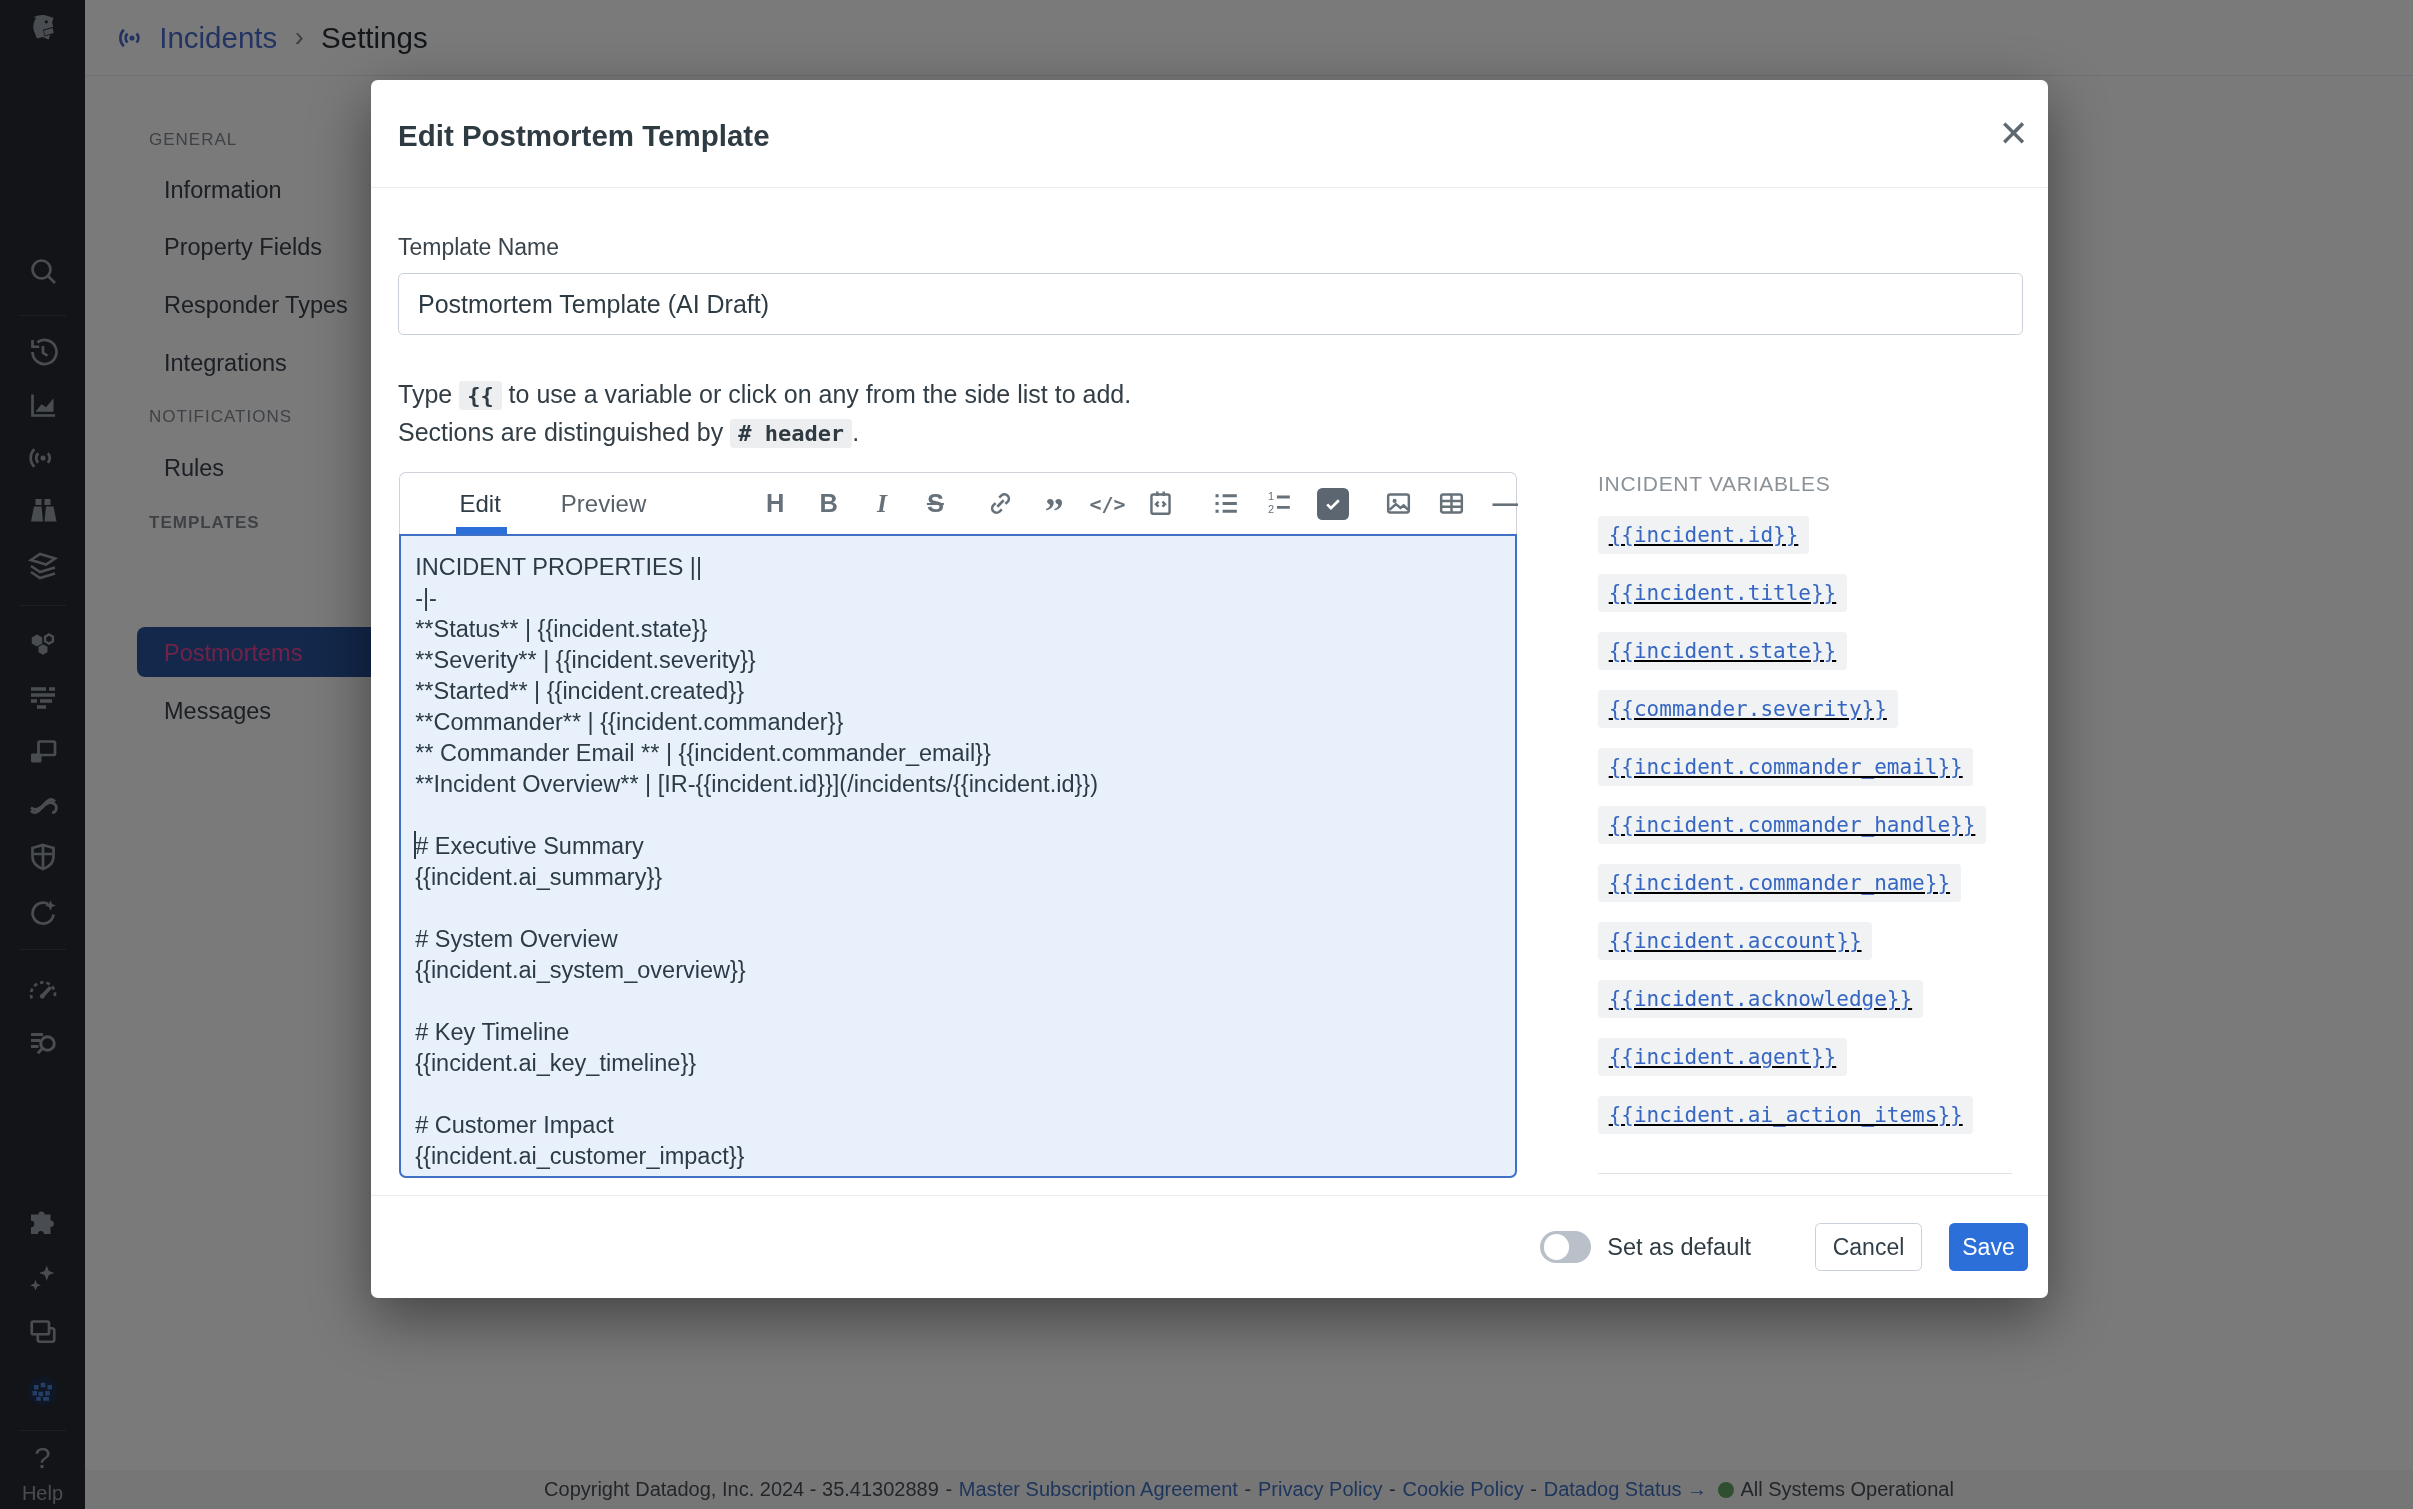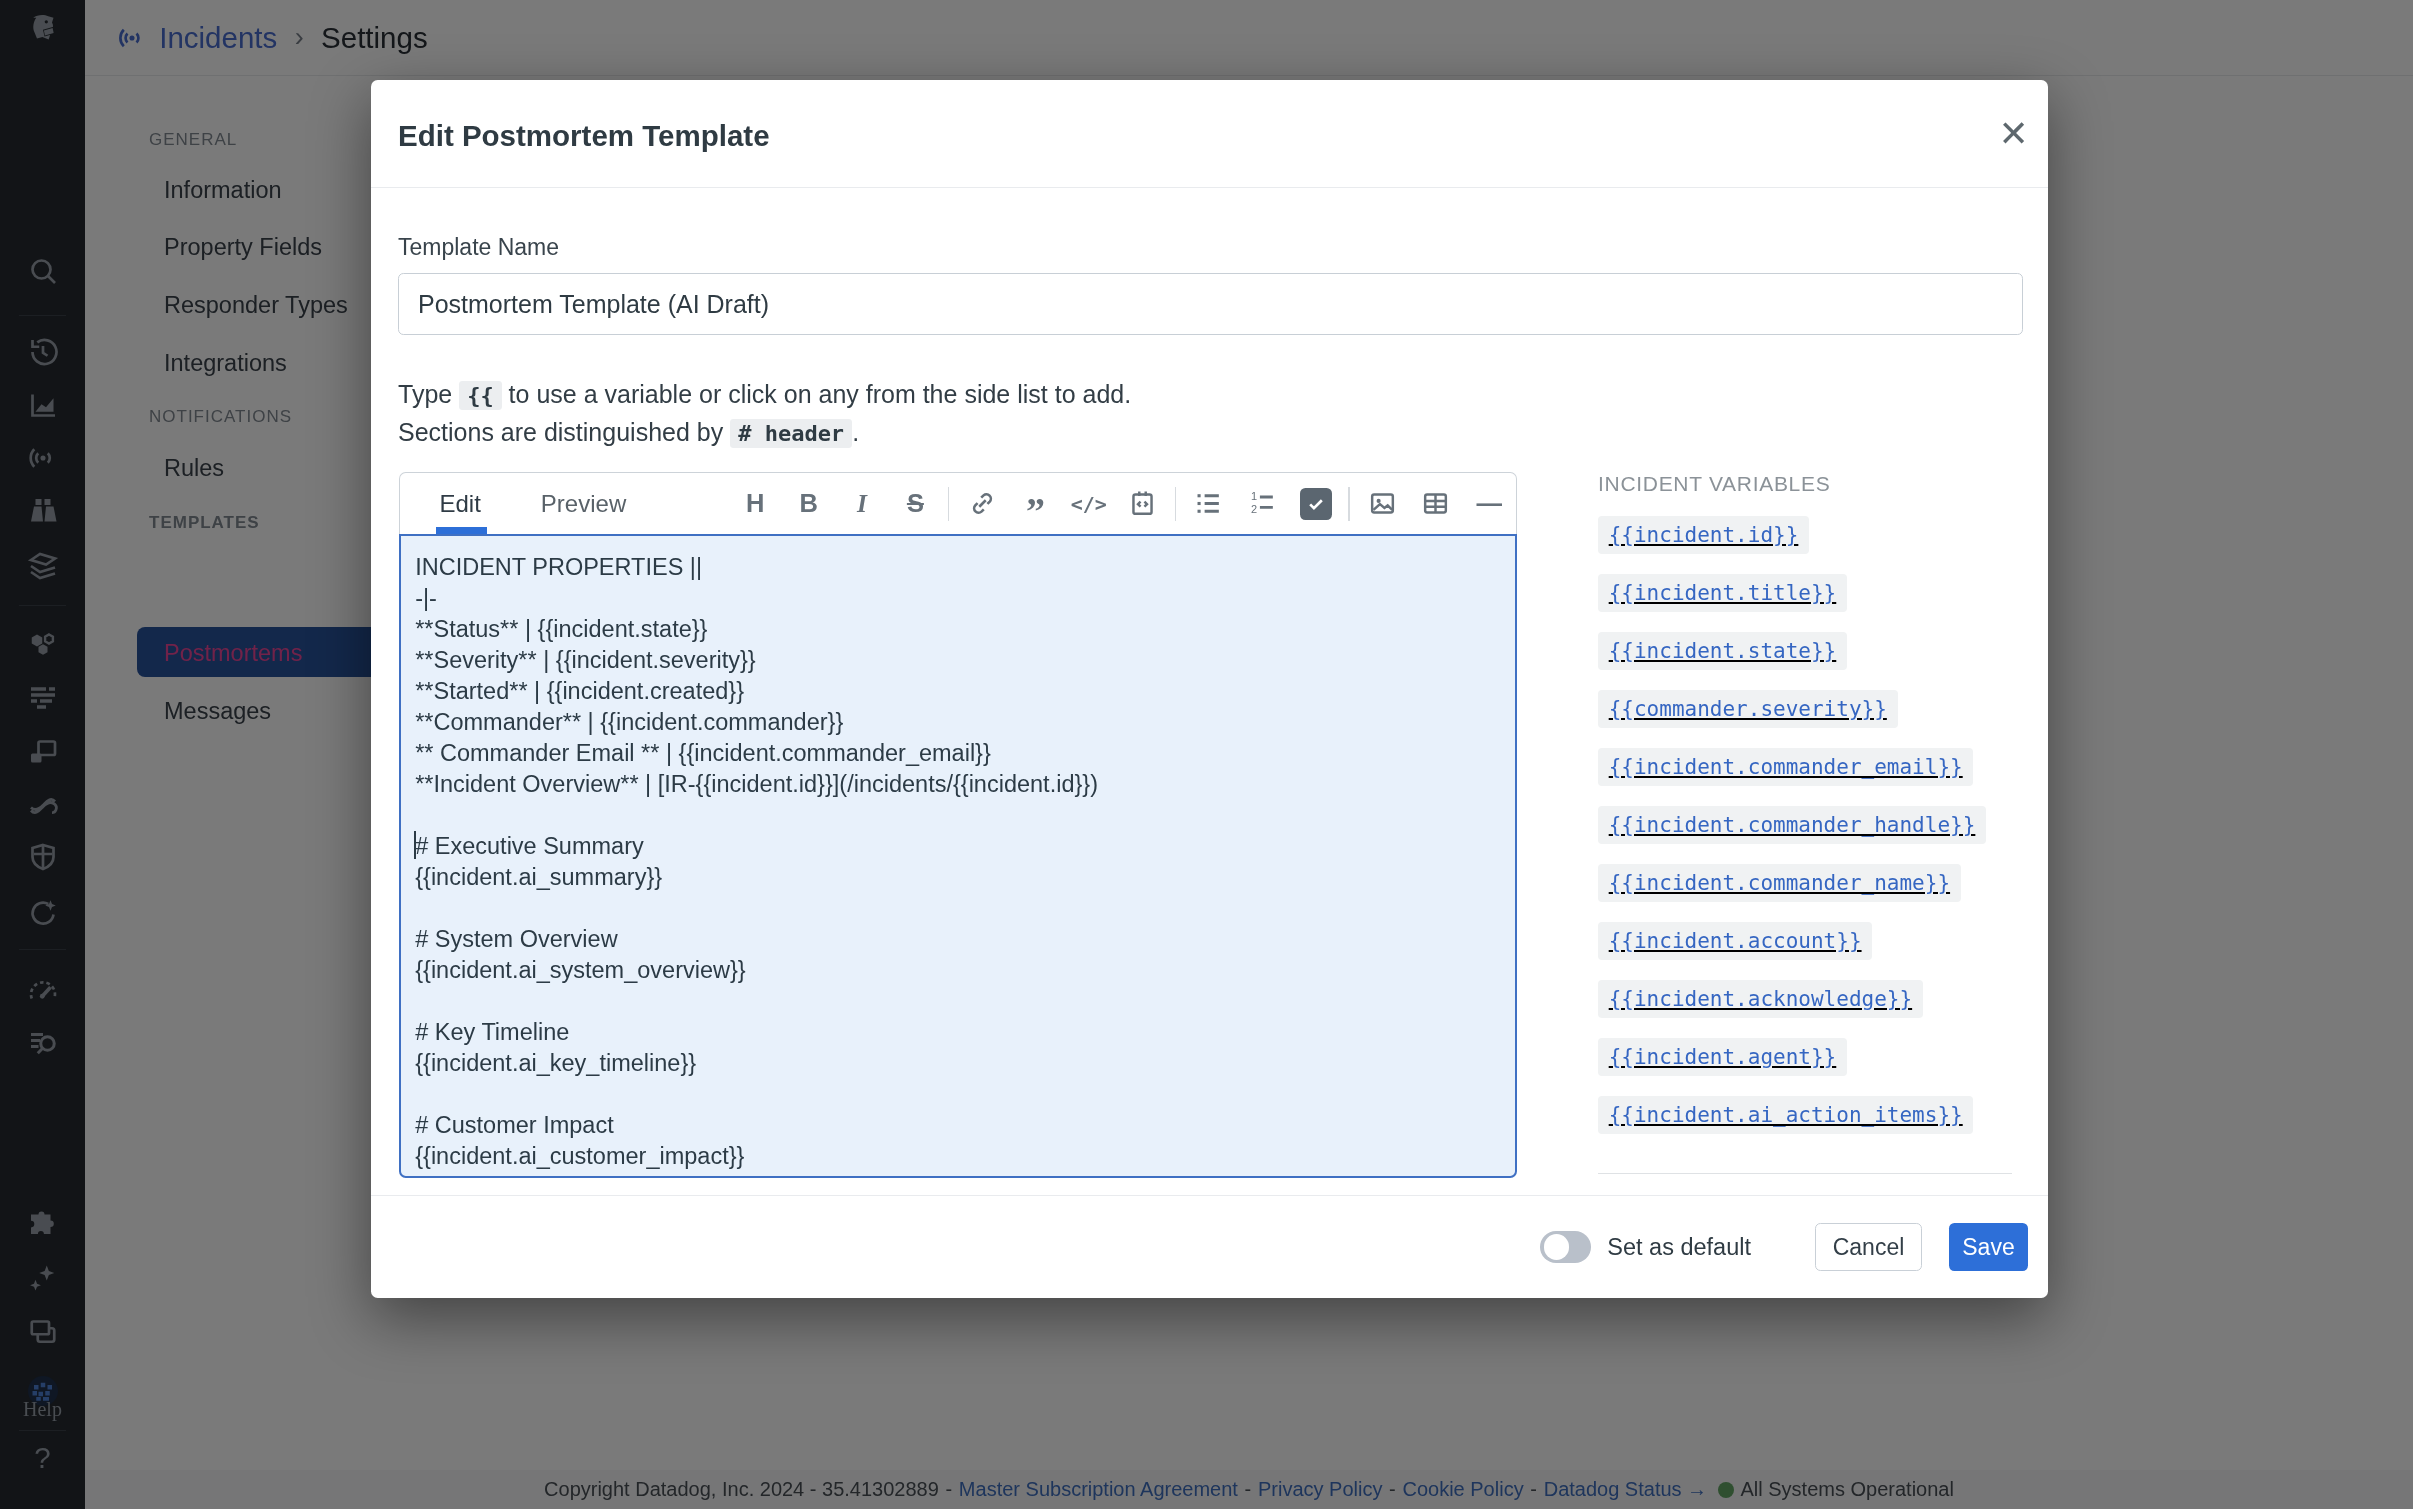--- a/index.html
+++ b/index.html
@@ -71,21 +71,21 @@
   .code-chip { font-family:"DejaVu Sans Mono", monospace; font-size:22px;
                background:#eceef0; border-radius:3.4px; padding:2px 8px; color:#2f3b43;
                font-weight:bold; }
 
   
   #editor { position:absolute; left:27.5px; top:392px; width:1118px; height:705px; }
   #ed-toolbar { position:absolute; left:0; top:0; width:100%; height:62px;
                 border:1.3px solid #cdd3d9; border-bottom:none;
                 border-radius:6.7px 6.7px 0 0; background:#fff;
                 display:flex; align-items:center; }
-  .ed-tab { font-size:24px; color:#596269; margin-left:40px; position:relative;
+  .ed-tab { font-size:24px; color:#596269; margin-left:60px; position:relative;
             height:62px; display:flex; align-items:center; cursor:pointer; }
   .ed-tab.active { color:#2f3b45; }
   .ed-tab.active::after { content:""; position:absolute; left:-4px; bottom:0;
                           width:51px; height:8px; background:#2d6fd8; }
   .tb-group { display:flex; align-items:center; gap:9.4px; }
   .tb-btn { width:44px; height:44px; display:flex; align-items:center;
             justify-content:center; color:#67717a; font-size:25.5px; cursor:pointer; }
   .tb-btn svg { width:31px; height:31px; }
   .tb-sep { width:1.3px; height:34px; background:#d7dbdf; margin:0 10.7px; }
   .tb-b { font-weight:bold; }
@@ -269,21 +269,21 @@
           <rect x="5" y="12" width="3" height="3"></rect>
           <rect x="9" y="12.5" width="3" height="3"></rect>
           <rect x="13.5" y="12" width="3" height="3"></rect>
           <rect x="7.5" y="16" width="3" height="2.5"></rect>
           <rect x="12" y="16" width="4" height="2.5"></rect>
         </g>
       </svg>
   </div>
   <div class="rail-div" style="top:1430px;"></div>
   <div class="rail-help-q" style="top:1441px;">?</div>
-  <div class="rail-help-t" style="top:1398px;font-family:Liberation Serif, serif;">Help</div>
+  <div class="rail-help-t" style="top:1482px;">Help</div>
 </div>
 
 <div id="app-header">
   <svg class="crumb-ic" viewBox="0 0 24 24" fill="none" stroke="currentColor" stroke-width="1.9">
     <circle cx="12" cy="12" r="1.8" fill="currentColor" stroke="none"></circle>
     <path d="M8.8 15.2a4.5 4.5 0 0 1 0-6.4"></path>
     <path d="M6.2 17.8a8.2 8.2 0 0 1 0-11.6"></path>
     <path d="M15.2 8.8a4.5 4.5 0 0 1 0 6.4"></path>
   </svg>
   <span class="crumb-product">Incidents</span>

